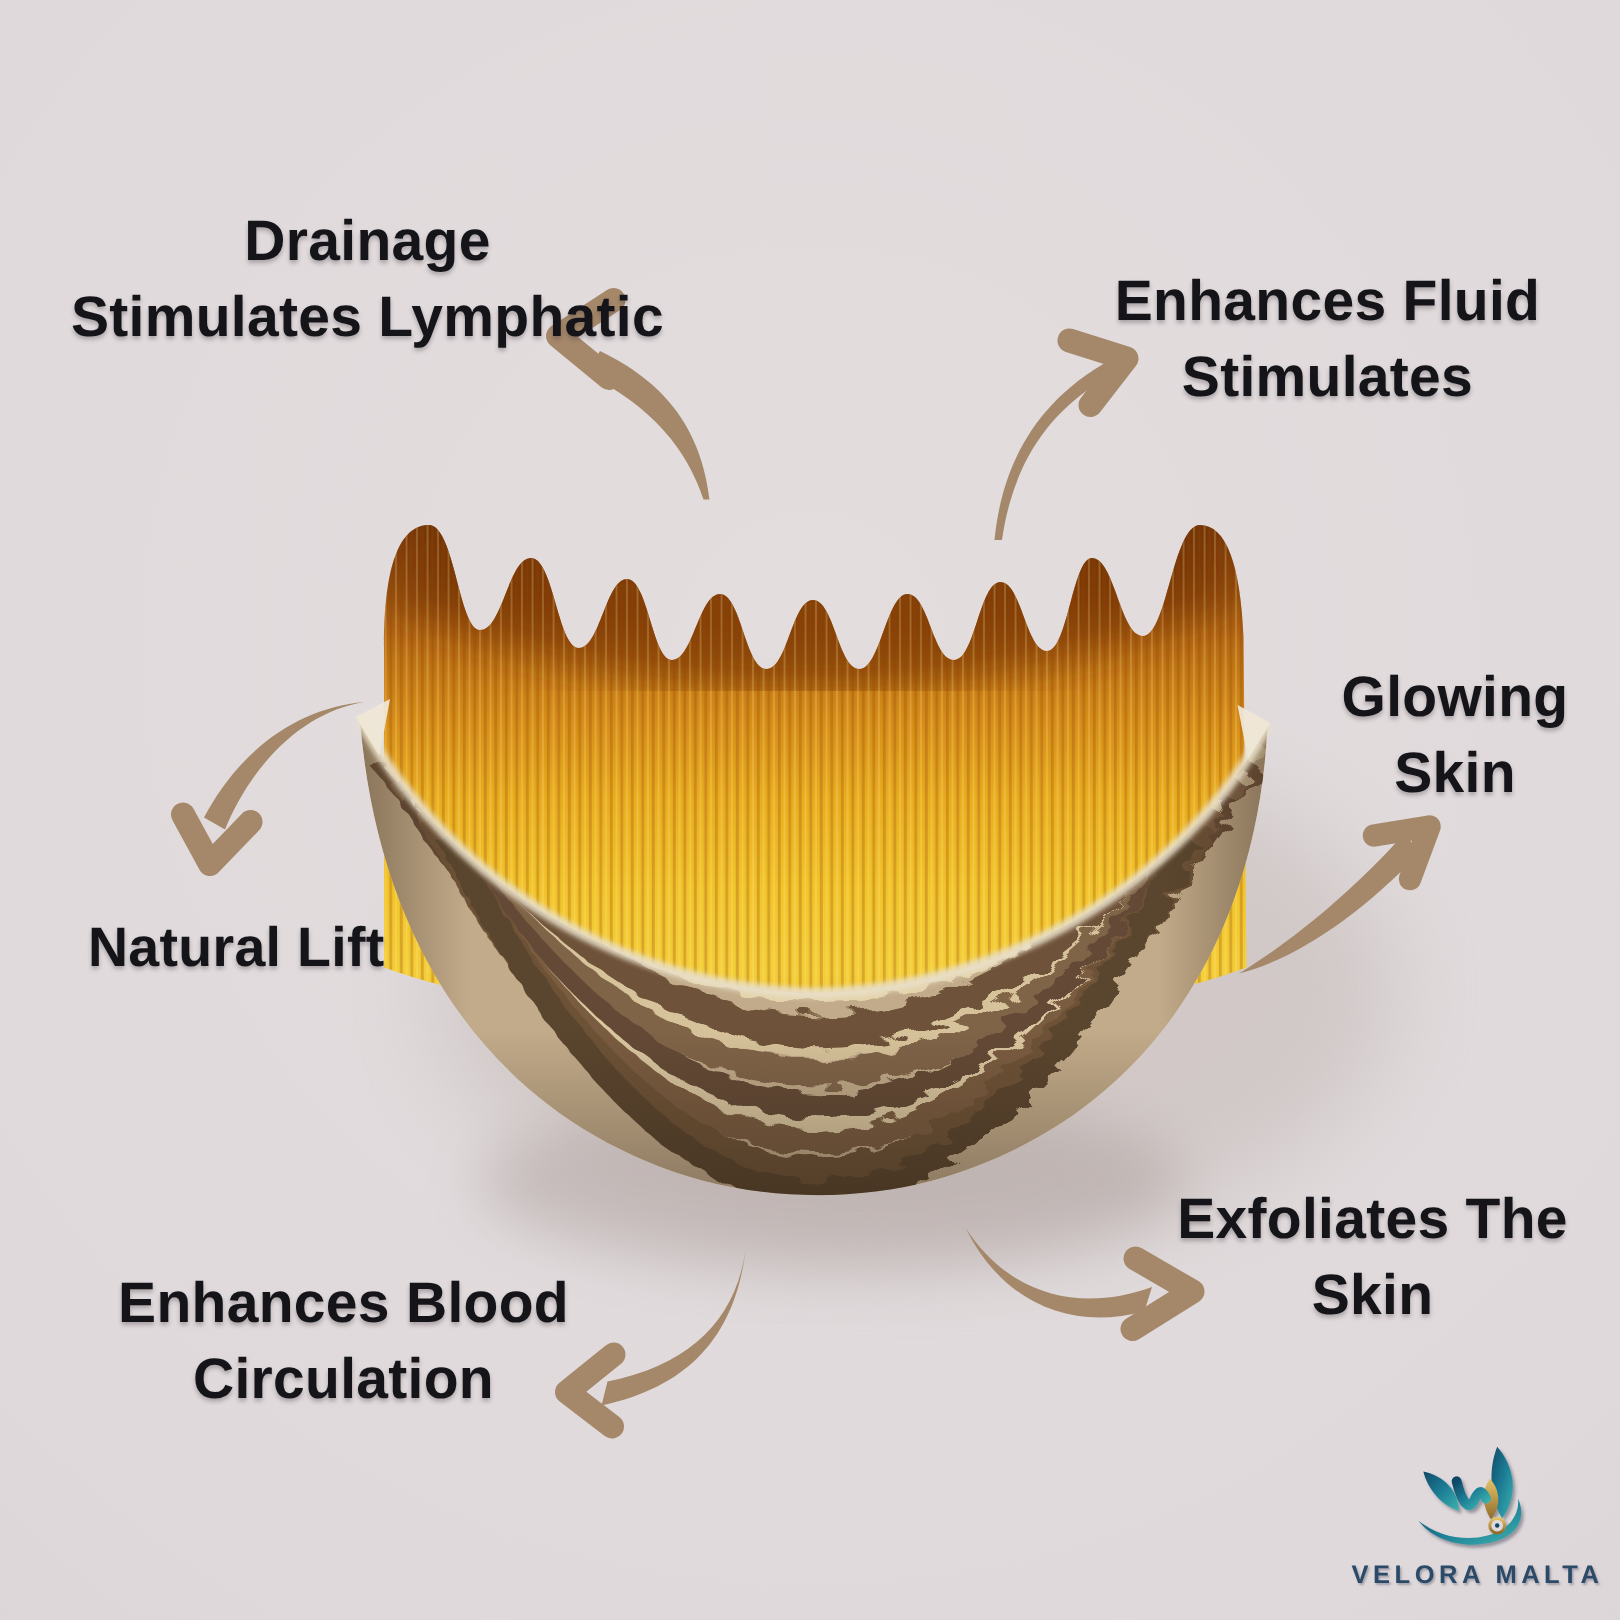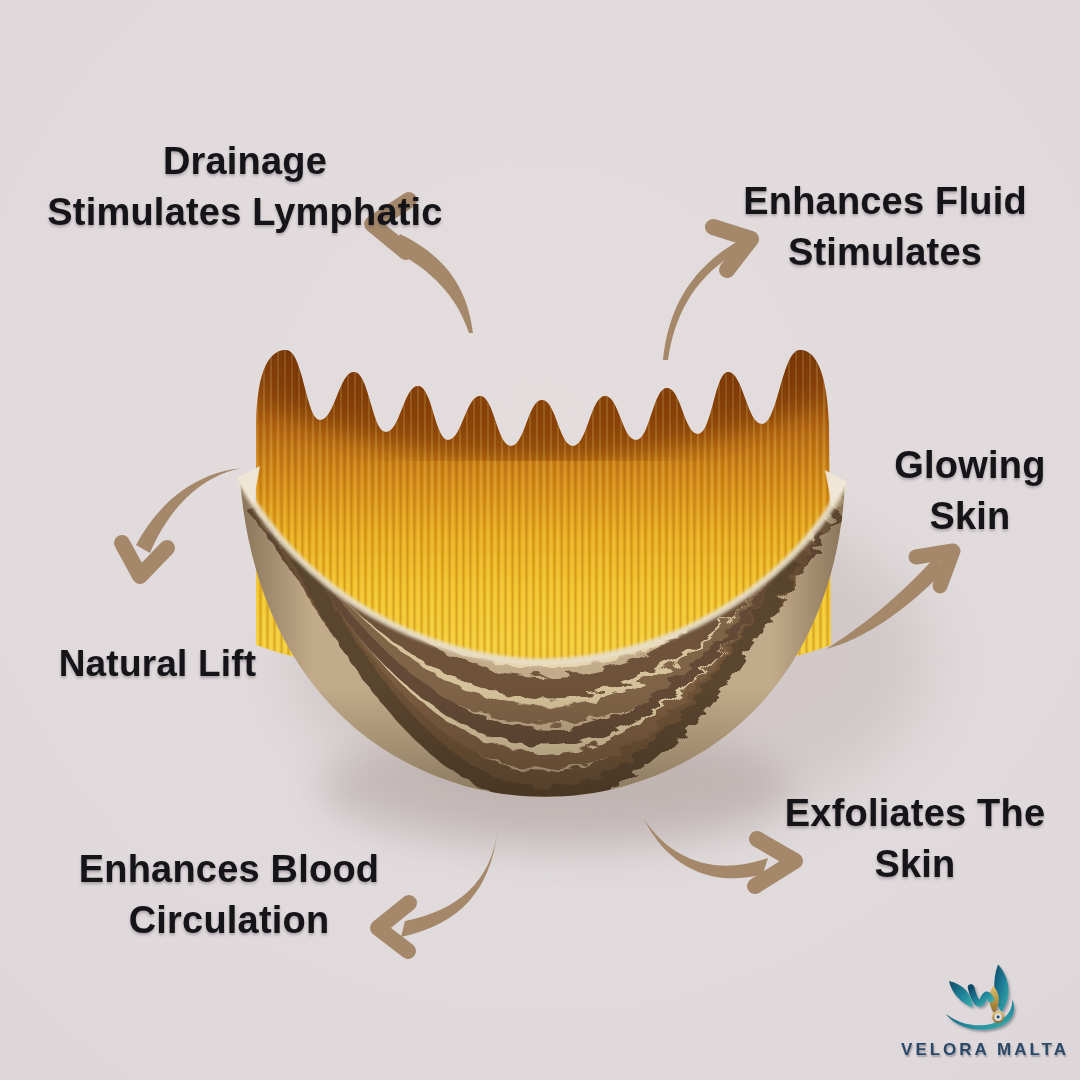--- a/index.html
+++ b/index.html
@@ -11,21 +11,21 @@
   .scene{position:absolute;left:0;top:0;}
   .label{
     position:absolute;text-align:center;font-weight:700;color:#141419;
     font-size:38px;line-height:51px;letter-spacing:.2px;
     text-shadow:0 2px 3px rgba(70,58,64,.35);
   }
   .label .ln{display:block;}
   .lbl-stimulates{left:33px;top:136px;width:424px;}
   .lbl-reduces{left:700px;top:176px;width:370px;}
   .lbl-glowing{left:870px;top:424px;width:200px;margin-top:16px;}
-  .lbl-natural{left:30px;top:606px;width:255px;font-size:37px;margin-top:32px;}
+  .lbl-natural{left:30px;top:606px;width:255px;font-size:37px;}
   .lbl-enhances{left:58px;top:844px;width:342px;}
   .lbl-exfoliates{left:765px;top:788px;width:300px;}
   .logo{position:absolute;left:880px;top:960px;width:210px;text-align:center;}
   .logo-mark{display:block;margin:0 auto;width:82px;height:78px;}
   .logo-text{
     margin-top:2px;font-size:17px;font-weight:700;letter-spacing:3px;color:#2b4a68;
     text-shadow:1px 1.5px 1.5px rgba(100,100,120,.5);white-space:nowrap;
   }
 </style>
 </head>

